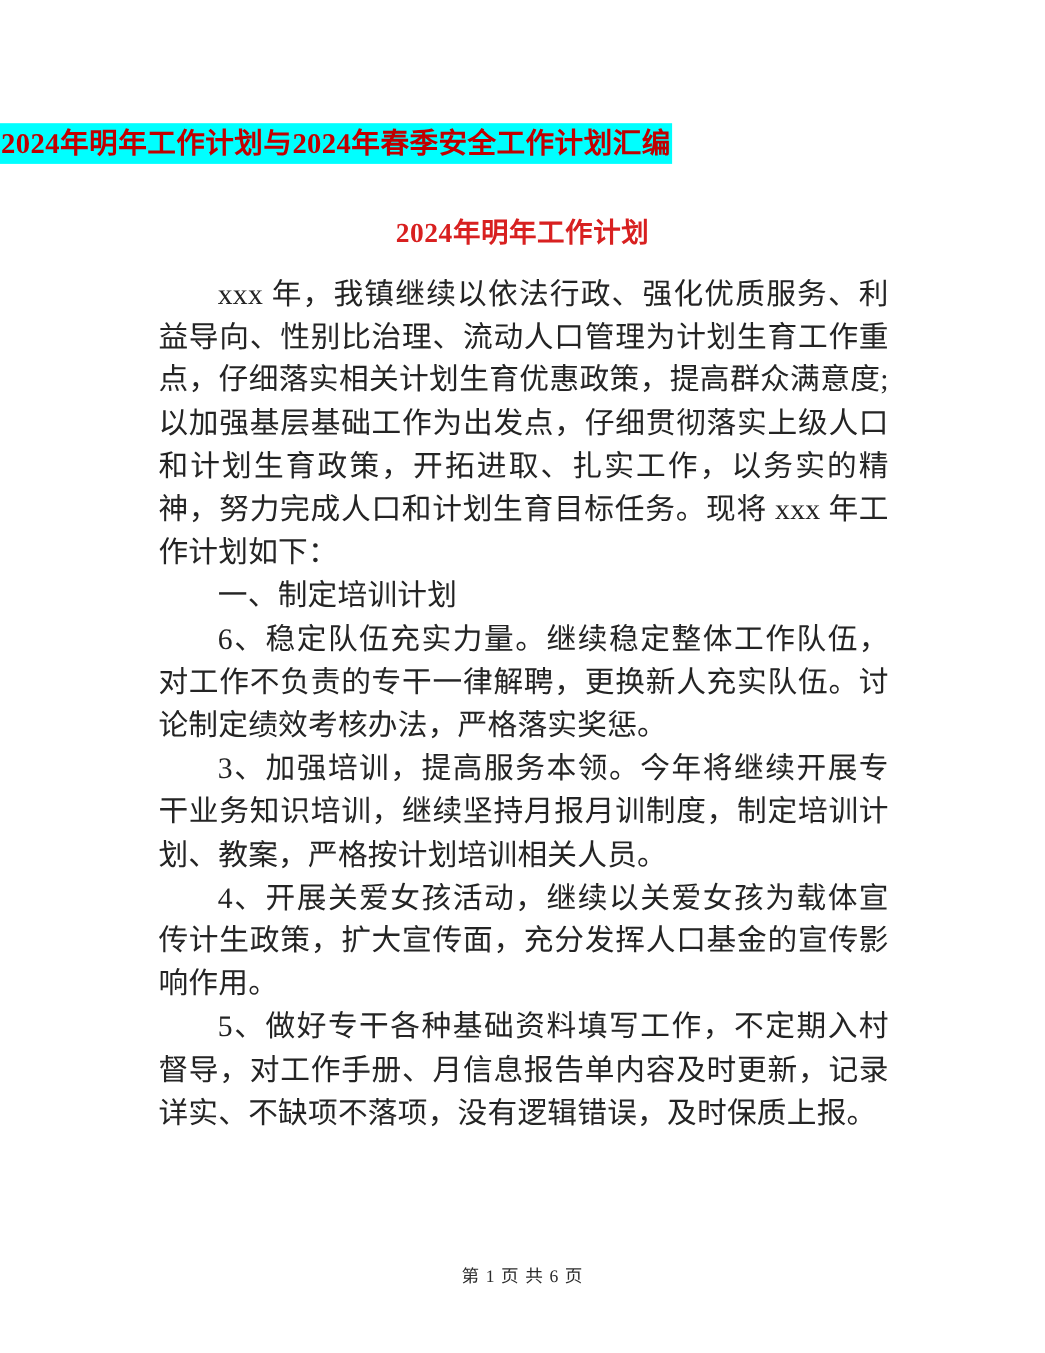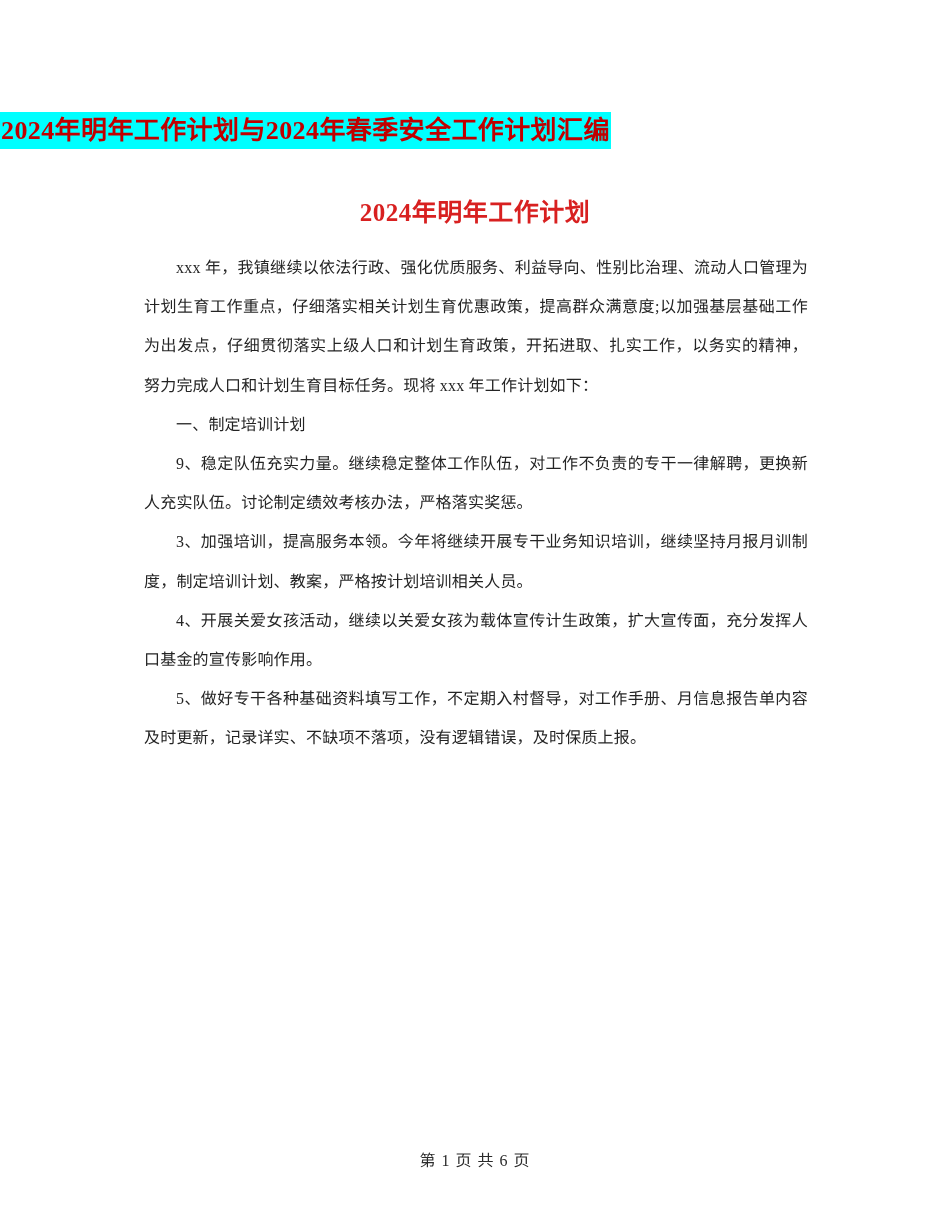--- a/index.html
+++ b/index.html
@@ -62,21 +62,21 @@
   }
 
   
   .doc-body {
     position: absolute;
     top: 248px;
     left: 144px;
     width: 664px;
   }
   .para {
-    font-size: 16px;
+    font-size: 27px;
     line-height: 39.2px;
     text-align: justify;
     text-justify: inter-ideograph;
     letter-spacing: 0.2px;
     margin: 0;
     color: #242424;
     text-indent: 2em;
   }
 
   
@@ -104,21 +104,21 @@
     <span class="doc-title">2024年明年工作计划与2024年春季安全工作计划汇编</span>
   </div>
 
   <div class="doc-subtitle-wrap">
     <span class="doc-subtitle">2024年明年工作计划</span>
   </div>
 
   <div class="doc-body">
     <p class="para">xxx 年，我镇继续以依法行政、强化优质服务、利益导向、性别比治理、流动人口管理为计划生育工作重点，仔细落实相关计划生育优惠政策，提高群众满意度;以加强基层基础工作为出发点，仔细贯彻落实上级人口和计划生育政策，开拓进取、扎实工作，以务实的精神，努力完成人口和计划生育目标任务。现将 xxx 年工作计划如下：</p>
     <p class="para">一、制定培训计划</p>
-    <p class="para">9、稳定队伍充实力量。继续稳定整体工作队伍，对工作不负责的专干一律解聘，更换新人充实队伍。讨论制定绩效考核办法，严格落实奖惩。</p>
+    <p class="para">6、稳定队伍充实力量。继续稳定整体工作队伍，对工作不负责的专干一律解聘，更换新人充实队伍。讨论制定绩效考核办法，严格落实奖惩。</p>
     <p class="para">3、加强培训，提高服务本领。今年将继续开展专干业务知识培训，继续坚持月报月训制度，制定培训计划、教案，严格按计划培训相关人员。</p>
     <p class="para">4、开展关爱女孩活动，继续以关爱女孩为载体宣传计生政策，扩大宣传面，充分发挥人口基金的宣传影响作用。</p>
     <p class="para">5、做好专干各种基础资料填写工作，不定期入村督导，对工作手册、月信息报告单内容及时更新，记录详实、不缺项不落项，没有逻辑错误，及时保质上报。</p>
   </div>
 
   <div class="doc-footer">
     <span class="footer-text">第 1 页 共 6 页</span>
   </div>
 
 </div>

